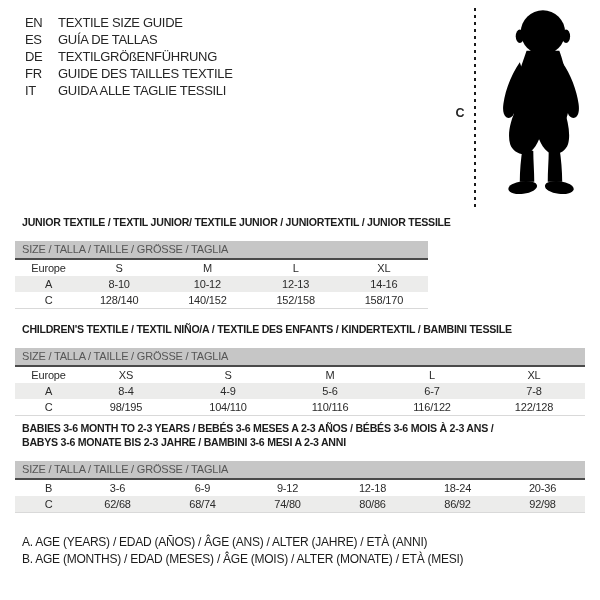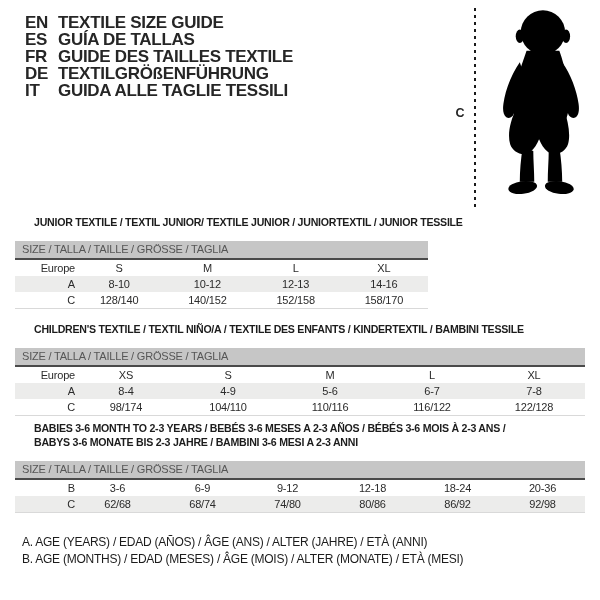--- a/index.html
+++ b/index.html
@@ -2,66 +2,66 @@
 <html><head>
 <meta charset="utf-8">
 <style>
   html,body{margin:0;padding:0;background:#fff;}
   .canvas{
     position:relative;width:600px;height:600px;background:#ffffff;overflow:hidden;
     font-family:"Liberation Sans","DejaVu Sans",sans-serif;color:#262626;
   }
   
   .langs{position:absolute;left:25px;top:14px;}
-  .lang-row{line-height:17px;font-size:17px;font-weight:bold;letter-spacing:-0.3px;white-space:nowrap;}
+  .lang-row{line-height:17px;font-size:13px;font-weight:normal;letter-spacing:-0.3px;white-space:nowrap;}
   .lang-code{display:inline-block;width:33px;}
   
   .figure{position:absolute;left:452px;top:8px;width:142px;height:204px;}
   .dotline{
     position:absolute;left:22px;top:0;width:2px;height:202px;
     background:repeating-linear-gradient(to bottom,#1a1a1a 0 3px,transparent 3px 7px);
   }
   .c-label{position:absolute;left:0;top:98px;width:16px;text-align:center;
     font-weight:bold;font-size:12.5px;}
   .baby{position:absolute;left:36px;top:0;}
   
   .sec{position:absolute;left:15px;}
   .sec-junior{top:215px;width:413px;}
   .sec-children{top:322px;width:570px;}
   .sec-babies{top:421px;width:570px;}
   .t-heading{font-size:10.6px;font-weight:bold;letter-spacing:-0.25px;line-height:14px;
-    margin-left:19px;white-space:nowrap;color:#1c1c1c;}
+    margin-left:7px;white-space:nowrap;color:#1c1c1c;}
   table.size-table{
     border-collapse:collapse;table-layout:fixed;width:100%;margin-top:12px;
     font-size:11px;border-bottom:1px solid #d9d9d9;
   }
   th.size-bar{
     background:#c6c6c6;color:#565656;font-weight:normal;text-align:left;
     padding:0 4px 0 7px;height:17px;line-height:17px;font-size:11px;letter-spacing:-0.2px;
     border-bottom:2px solid #4a4a4a;
   }
   td{height:16px;line-height:16px;text-align:center;color:#2b2b2b;padding:0;
     letter-spacing:-0.2px;overflow:hidden;}
-  td.lbl{text-align:right;padding-left:7px;}
+  td.lbl{text-align:center;padding-left:7px;}
   tr.alt{background:#ececeb;}
   
   .legend{position:absolute;left:22px;top:534px;}
   .legend-line{font-size:12px;font-weight:normal;letter-spacing:-0.25px;line-height:17px;
     white-space:nowrap;color:#1c1c1c;}
 </style>
 </head>
 <body>
 
 <div class="canvas">
 
   <div class="langs" id="langs">
       <div class="lang-row"><span class="lang-code">EN</span><span class="lang-title">TEXTILE SIZE GUIDE</span></div>
       <div class="lang-row"><span class="lang-code">ES</span><span class="lang-title">GUÍA DE TALLAS</span></div>
+      <div class="lang-row"><span class="lang-code">DE</span><span class="lang-title">TEXTILGRÖßENFÜHRUNG</span></div>
       <div class="lang-row"><span class="lang-code">FR</span><span class="lang-title">GUIDE DES TAILLES TEXTILE</span></div>
-      <div class="lang-row"><span class="lang-code">DE</span><span class="lang-title">TEXTILGRÖßENFÜHRUNG</span></div>
       <div class="lang-row"><span class="lang-code">IT</span><span class="lang-title">GUIDA ALLE TAGLIE TESSILI</span></div>
     </div>
 
   <div class="figure">
     <div class="dotline"></div>
     <div class="c-label">C</div>
     <svg class="baby" width="106" height="200" viewBox="0 0 110 205" aria-hidden="true">
       <g fill="#000000">
         <ellipse cx="57" cy="24" rx="23" ry="23"></ellipse>
         <ellipse cx="33" cy="28" rx="4.2" ry="7"></ellipse>
@@ -146,21 +146,21 @@
           <tr class="alt">
             <td class="lbl">A</td>
             <td>8-4</td>
             <td>4-9</td>
             <td>5-6</td>
             <td>6-7</td>
             <td>7-8</td>
           </tr>
           <tr>
             <td class="lbl">C</td>
-            <td>98/174</td>
+            <td>98/195</td>
             <td>104/110</td>
             <td>110/116</td>
             <td>116/122</td>
             <td>122/128</td>
           </tr>
         </tbody>
       </table>
     </div>
   <div class="sec sec-babies" id="sec2">
       <div class="t-heading">BABIES 3-6 MONTH TO 2-3 YEARS / BEBÉS 3-6 MESES A 2-3 AÑOS / BÉBÉS 3-6 MOIS À 2-3 ANS /</div>

